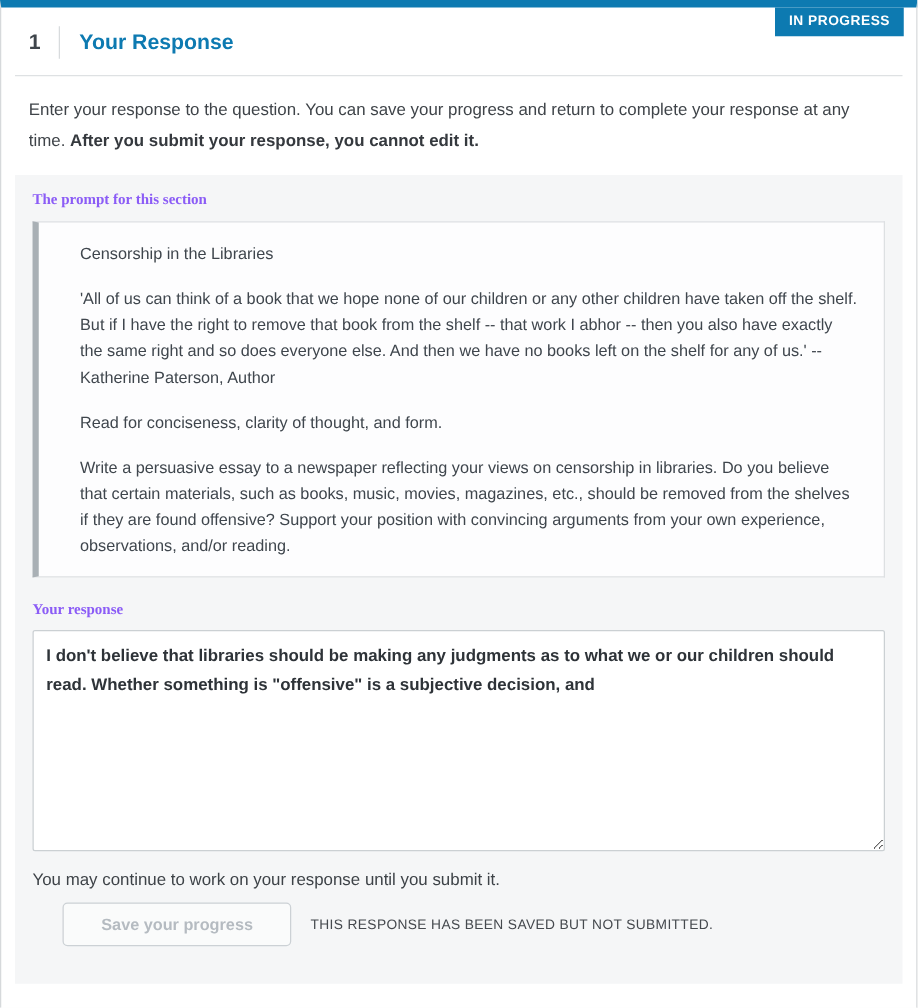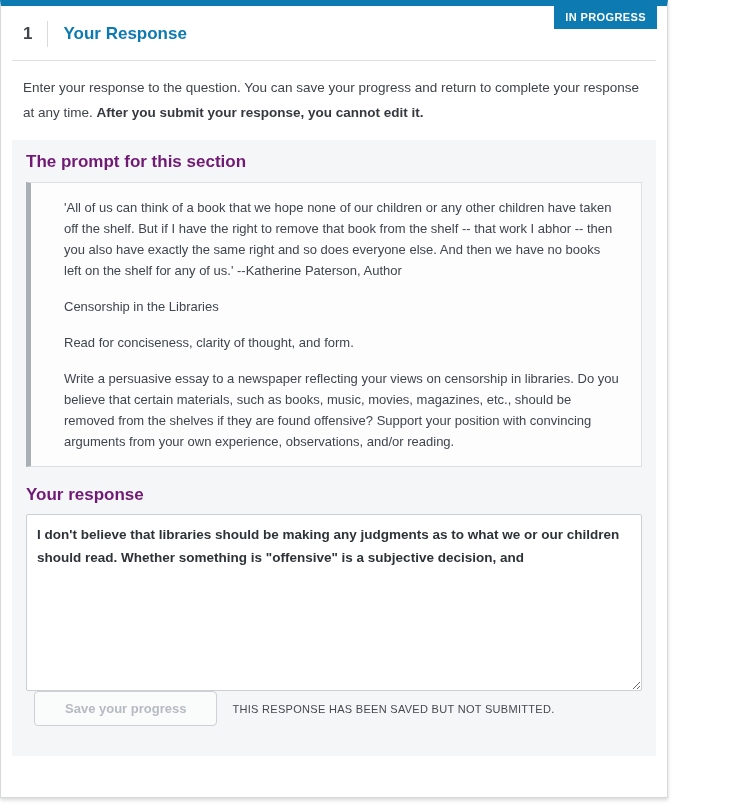--- a/index.html
+++ b/index.html
@@ -2,21 +2,21 @@
 <html style="--accent-blue: #0d7ab1; --panel-gray: #f5f6f7; --disabled-text: #b5bbc1;"><head>
 <meta charset="utf-8">
 <style>
   * { box-sizing: border-box; }
   html, body {
     margin: 0; padding: 0;
     background: #ffffff;
     font-family: "Liberation Sans", sans-serif;
     color: #3f4449;
   }
-  .page { width: 668px; height: 806px; padding: 0; }
+  .page { width: 734px; height: 806px; padding: 0; }
 
   .card {
     position: relative;
     margin: 0 0 8px 0;
     border: 1px solid #d6d9db;
     border-top: 6px solid var(--accent-blue, #0d7ab1);
     background: #fff;
     box-shadow: 0 2px 4px rgba(0,0,0,0.16);
     min-height: 791px;
   }
@@ -50,22 +50,23 @@
   }
   .instructions b { font-weight: 700; color: #35393e; text-align: right; }
 
   
   .panel {
     margin: 0 11px;
     background: #f5f6f7;
     padding: 10px 14px 30px;
   }
   .panel-label {
-    font-size: 17px; font-weight: 700; color: #701a75;
+    font-size: 12px; font-weight: 700; color: #8b5cf6;
     margin: 2px 0 10px;
+    font-family: Liberation Serif, serif;
   }
 
   
   .quote {
     background: #fdfdfe;
     border: 1px solid #dde0e2;
     border-left: 5px solid #a9b0b5;
     padding: 14px 20px 14px 33px;
     font-size: 13px; line-height: 21px; color: #3f464d;
   }
@@ -88,21 +89,21 @@
     outline: none;
   }
   textarea.response-input::-webkit-scrollbar { width: 12px; }
   textarea.response-input::-webkit-scrollbar-track {
     background: #fbfbfb; border-left: 1px solid #e2e5e7;
   }
   textarea.response-input::-webkit-scrollbar-thumb { background: transparent; }
 
   .save-note { margin: 15px 0 11px; font-size: 13.5px; color: #3e4348; }
 
-  .save-row { display: flex; align-items: center; margin-left: 8px; }
+  .save-row { display: flex; align-items: center; margin-left: 24px; }
   .save-btn {
     font-family: "Liberation Sans", sans-serif;
     font-size: 13px; font-weight: 600;
     color: #b5bbc1;
     background: #fafbfb;
     border: 1px solid #ccd1d5; border-radius: 4px;
     padding: 9px 30px;
     cursor: default;
   }
   .save-status {
@@ -132,30 +133,31 @@
       <span class="step-title">Your Response</span>
     </div>
 
     <p class="instructions"><span>Enter your response to the question. You can save your progress and return to complete your response at any time. </span><b>After you submit your response, you cannot edit it.</b></p>
 
     <div class="panel">
 
       <div class="panel-label">The prompt for this section</div>
 
       <div class="quote">
+        <p>Censorship in the Libraries</p>
         <p>'All of us can think of a book that we hope none of our children or any other children have taken off the shelf. But if I have the right to remove that book from the shelf -- that work I abhor -- then you also have exactly the same right and so does everyone else. And then we have no books left on the shelf for any of us.' --Katherine Paterson, Author</p>
-        <p>Censorship in the Libraries</p>
         <p>Read for conciseness, clarity of thought, and form.</p>
         <p>Write a persuasive essay to a newspaper reflecting your views on censorship in libraries. Do you believe that certain materials, such as books, music, movies, magazines, etc., should be removed from the shelves if they are found offensive? Support your position with convincing arguments from your own experience, observations, and/or reading.</p>
       </div>
 
       <div class="panel-label response-label">Your response</div>
 
       <textarea class="response-input" spellcheck="false" style="">I don't believe that libraries should be making any judgments as to what we or our children should read. Whether something is "offensive" is a subjective decision, and</textarea>
 
+      <div class="save-note">You may continue to work on your response until you submit it.</div>
 
       <div class="save-row">
         <button class="save-btn" disabled="">Save your progress</button>
         <span class="save-status">THIS RESPONSE HAS BEEN SAVED BUT NOT SUBMITTED.</span>
       </div>
 
     </div>
 
     <div class="footer">
       

